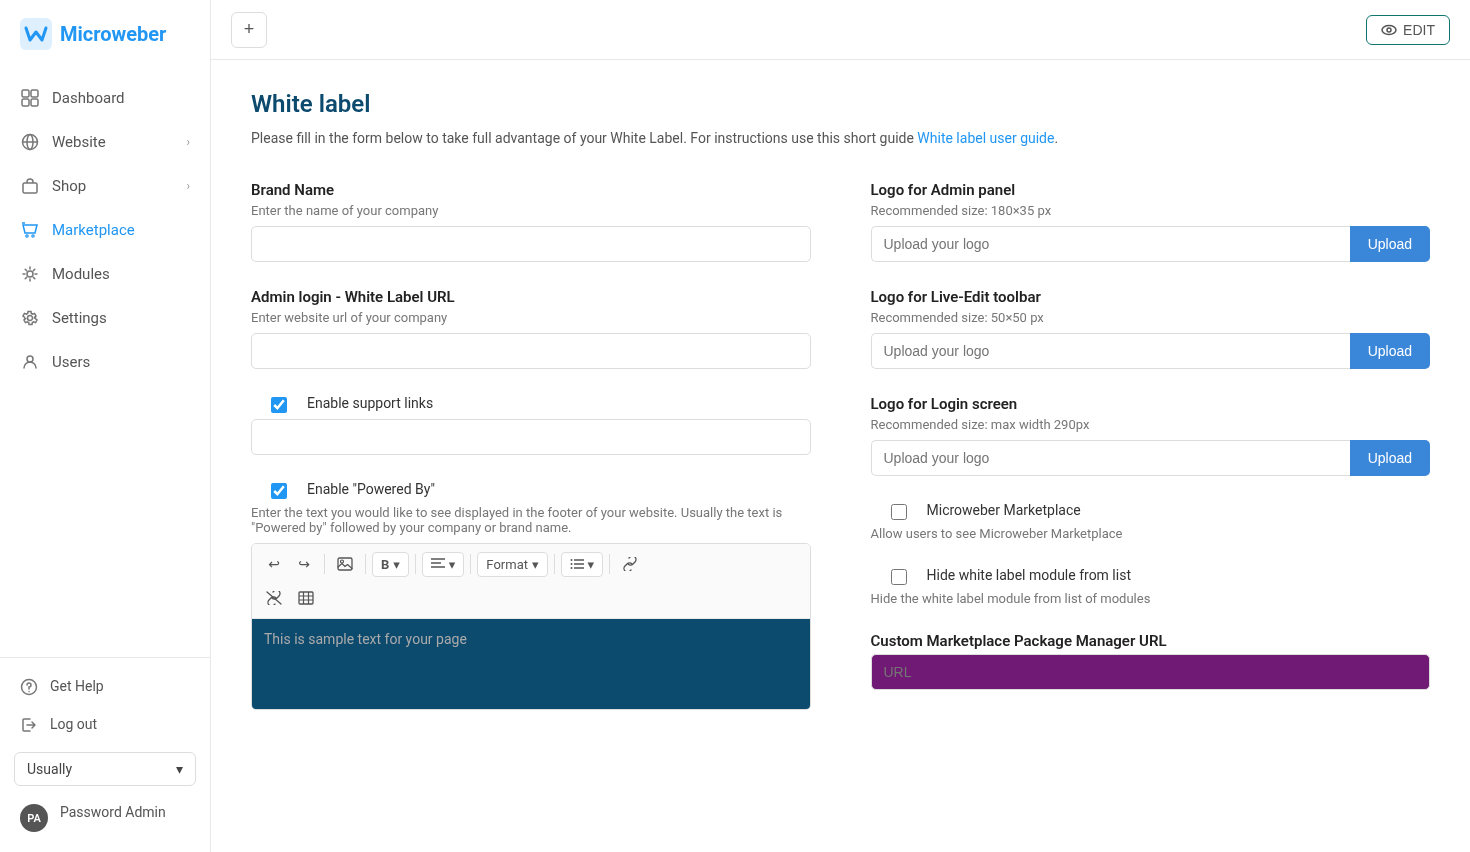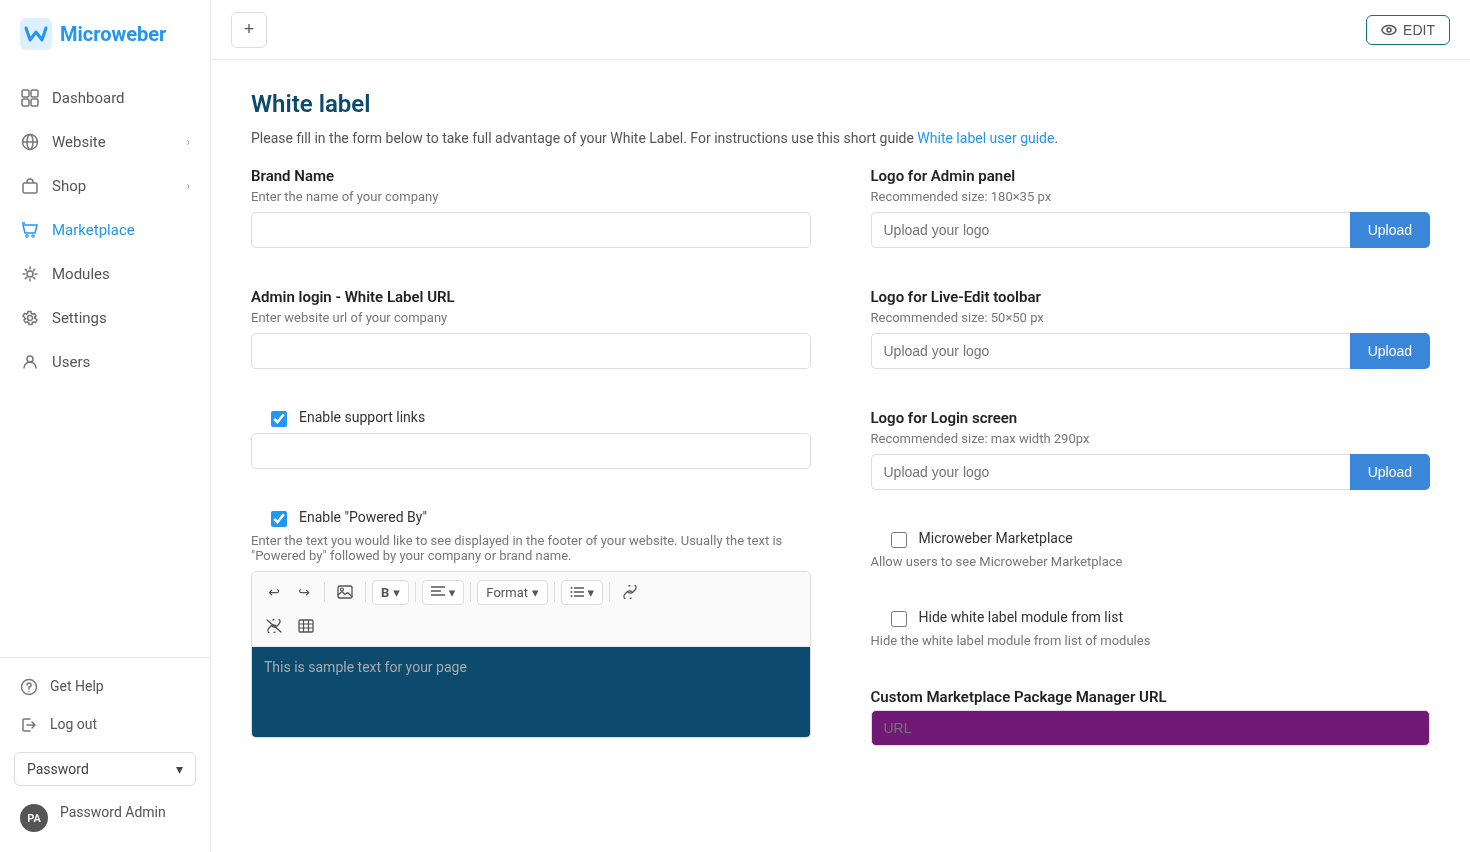--- a/index.html
+++ b/index.html
@@ -138,36 +138,36 @@
     }
     .page-title {
       font-size: 24px;
       font-weight: 600;
       color: #0c4a6e;
       margin-bottom: 10px;
     }
     .page-desc {
       font-size: 14px;
       color: #555;
-      margin-bottom: 18px;
+      margin-bottom: 32px;
       line-height: 1.5;
     }
     .page-desc a {
       color: #2196F3;
       text-decoration: none;
     }
 
     
     .form-grid {
       display: grid;
       grid-template-columns: 1fr 1fr;
       gap: 0 60px;
     }
     .form-section {
-      margin-bottom: 40px;
+      margin-bottom: 26px;
     }
     .form-label {
       font-size: 15px;
       font-weight: 600;
       color: #222;
       margin-bottom: 4px;
     }
     .form-sublabel {
       font-size: 13px;
       color: #777;
@@ -208,21 +208,21 @@
       font-size: 14px;
       font-weight: 500;
       border-radius: 0 5px 5px 0;
       cursor: pointer;
     }
 
     
     .checkbox-row {
       display: flex;
       align-items: flex-start;
-      gap: 12px;
+      gap: 20px;
       margin-bottom: 6px;
       padding-left: 20px;
     }
     .checkbox-row input[type="checkbox"] {
       margin-top: 2px;
       width: 16px;
       height: 16px;
       accent-color: #2196F3;
       cursor: pointer;
     }
@@ -413,21 +413,21 @@
       <span>
         <svg width="18" height="18" viewBox="0 0 18 18" fill="none">
           <path d="M7 9h8M12 6l3 3-3 3" stroke="#777" stroke-width="1.5" stroke-linecap="round" stroke-linejoin="round"></path>
           <path d="M10 3H4a1 1 0 00-1 1v10a1 1 0 001 1h6" stroke="#777" stroke-width="1.5" stroke-linecap="round"></path>
         </svg>
       </span>
       <span>Log out</span>
     </div>
 
     <div class="lang-select">
-      <span>Password</span>
+      <span>Usually</span>
       <span>▾</span>
     </div>
 
 
     <div class="bottom-item">
       <div class="avatar-circle">PA</div>
       <span>Password Admin</span>
     </div>
   </div>
 </aside>

